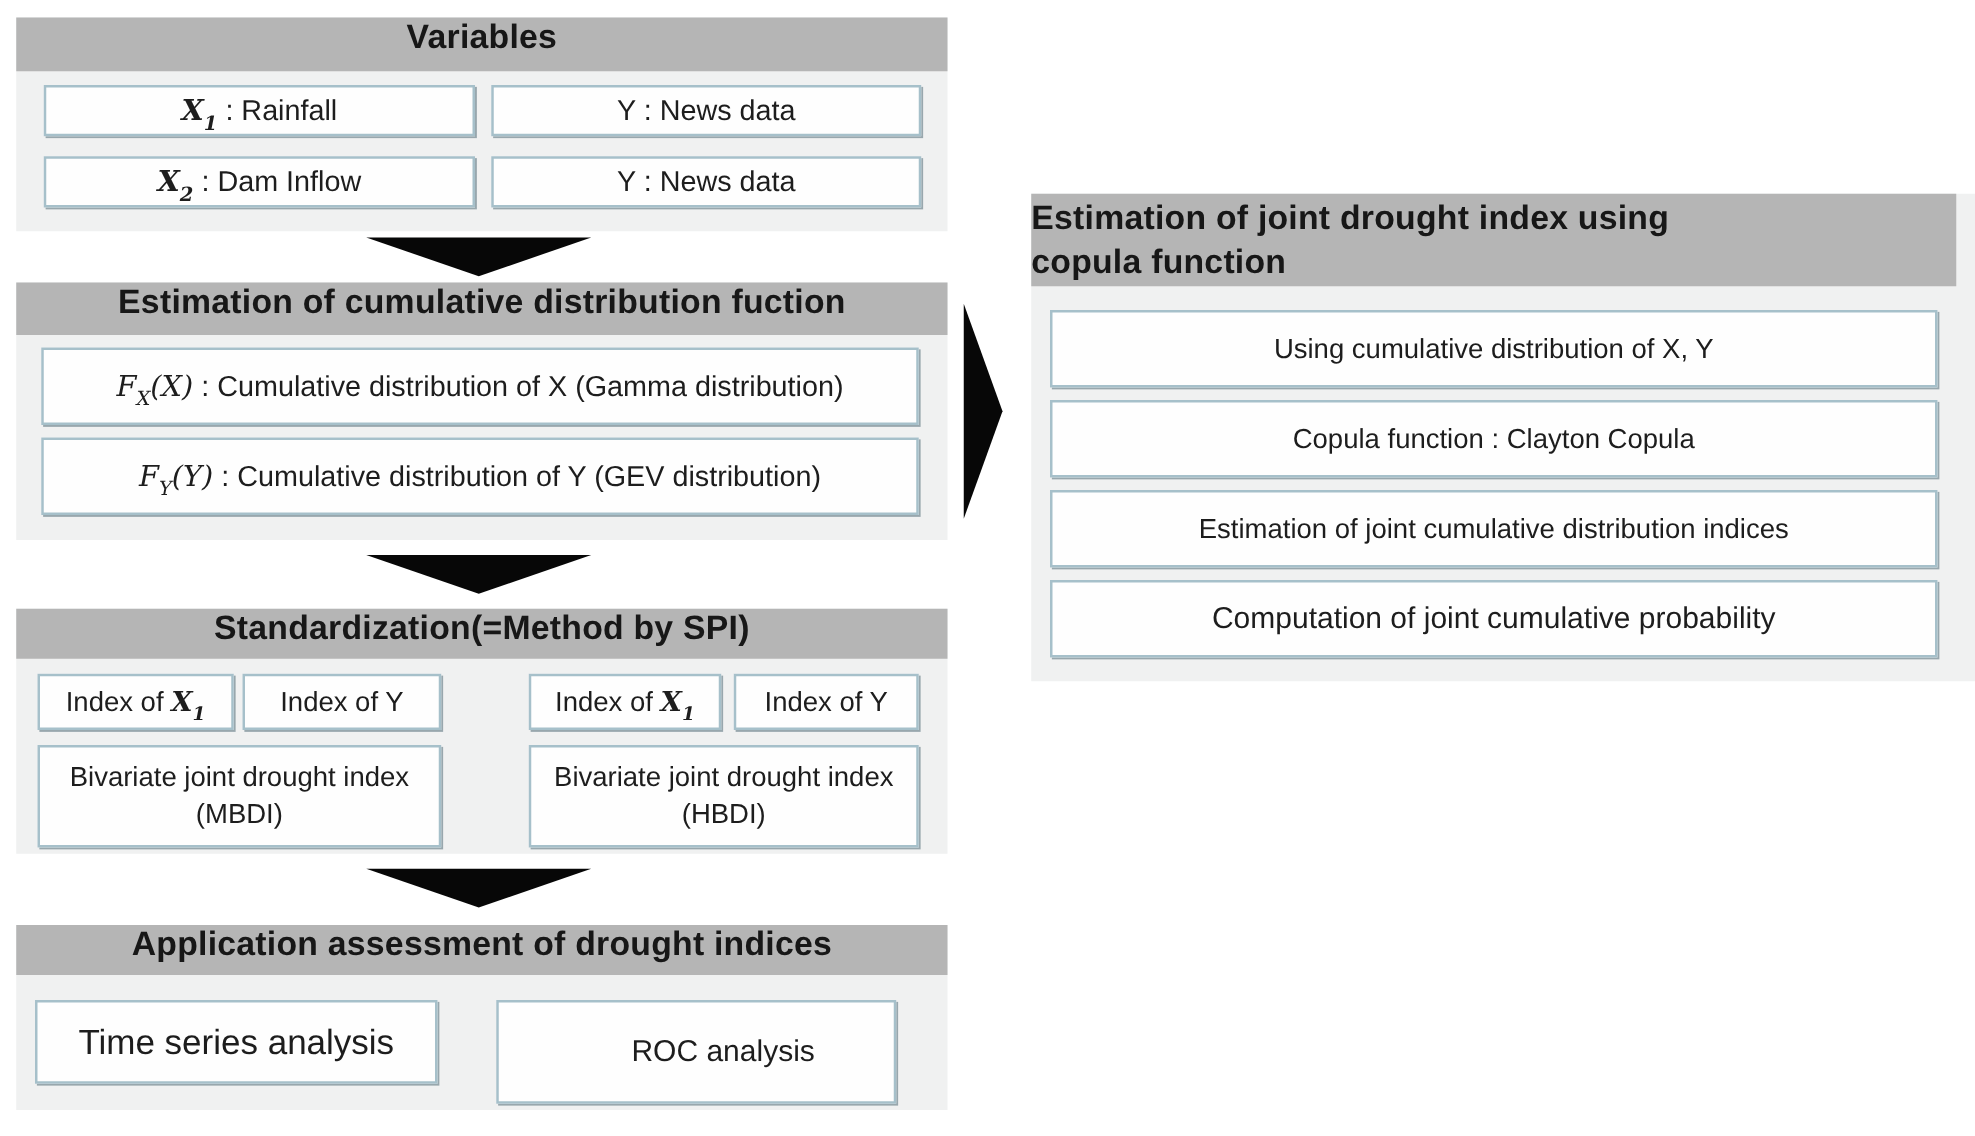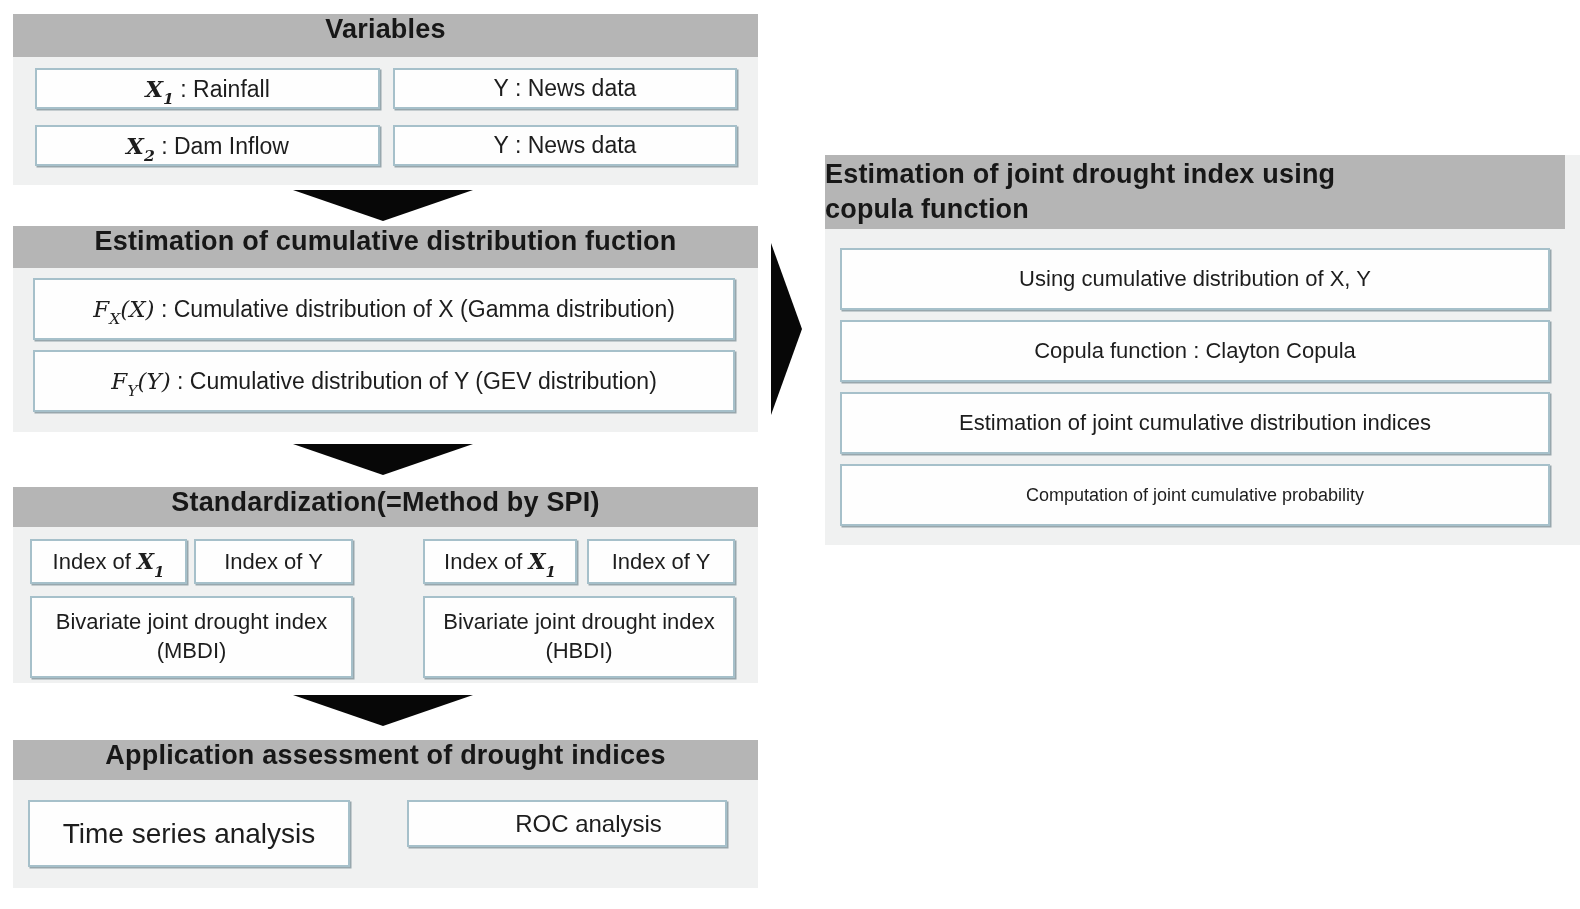--- a/index.html
+++ b/index.html
@@ -105,39 +105,39 @@
 
   <div class="arrow-down" style="left:293px; top:695px;"></div>
 
   <div class="section" style="left:13px; top:740px; width:745px; height:148px;">
     <div class="sec-header" style="height:40px;">
       <span>Application assessment of drought indices</span>
     </div>
     <div class="box" style="left:15px; top:60px; width:322px; height:67px; font-size:28px;">
       <span>Time series analysis</span>
     </div>
-    <div class="box" style="left:394px; top:60px; width:320px; height:47px; font-size:24px;padding-left:43px;">
+    <div class="box" style="left:384px; top:60px; width:320px; height:83px; font-size:24px;padding-left:43px;">
       <span>ROC analysis</span>
     </div>
   </div>
 
   <div class="arrow-right" style="left:771px; top:243px;"></div>
 
   <div class="section" style="left:825px; top:155px; width:743px; height:390px;padding-left:44px;">
     <div class="sec-header two-line" style="height:74px; width:740px; line-height:35px; flex-direction:column;">
       <span>Estimation of joint drought index using</span>
       <span>copula function</span>
     </div>
     <div class="box" style="left:15px; top:93px; width:710px; height:62px; font-size:22px;">
       <span>Using cumulative distribution of X, Y</span>
     </div>
     <div class="box" style="left:15px; top:165px; width:710px; height:62px; font-size:22px;">
       <span>Copula function : Clayton Copula</span>
     </div>
     <div class="box" style="left:15px; top:237px; width:710px; height:62px; font-size:22px;">
       <span>Estimation of joint cumulative distribution indices</span>
     </div>
-    <div class="box" style="left:15px; top:309px; width:710px; height:62px; font-size:18px;">
+    <div class="box" style="left:15px; top:309px; width:710px; height:62px; font-size:24px;">
       <span>Computation of joint cumulative probability</span>
     </div>
   </div>
 
 </div>
 
 </body></html>

